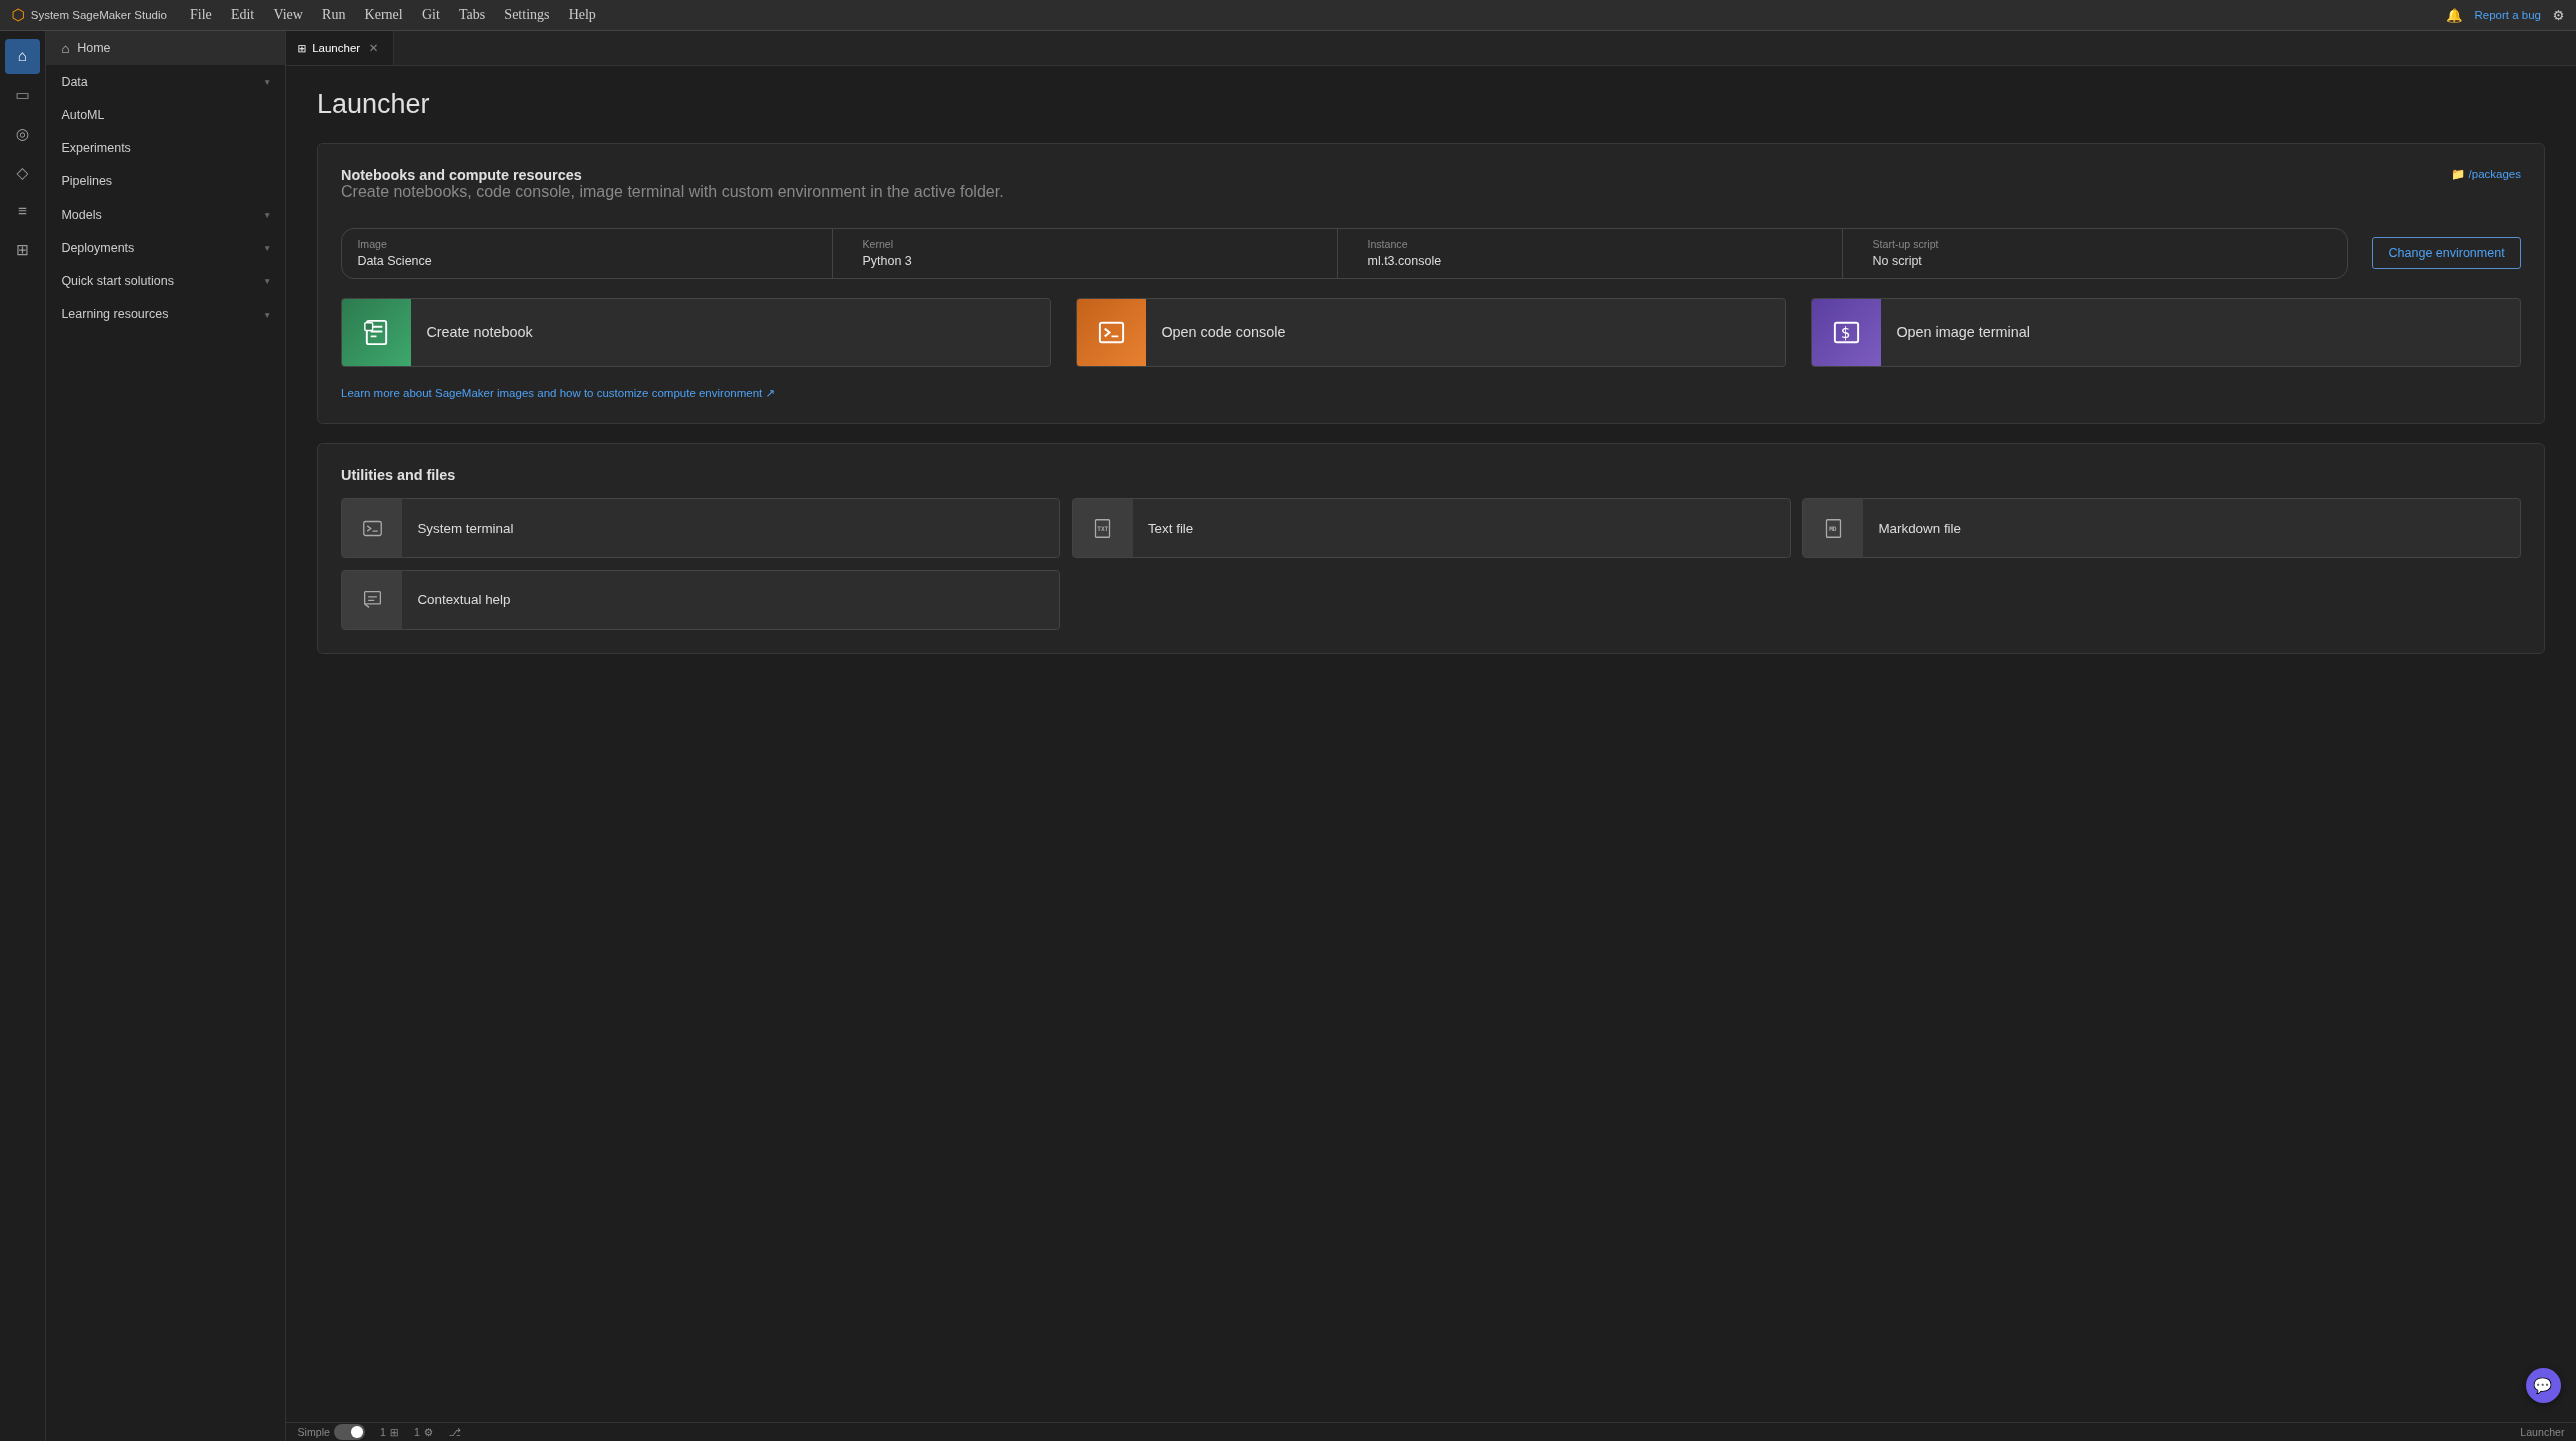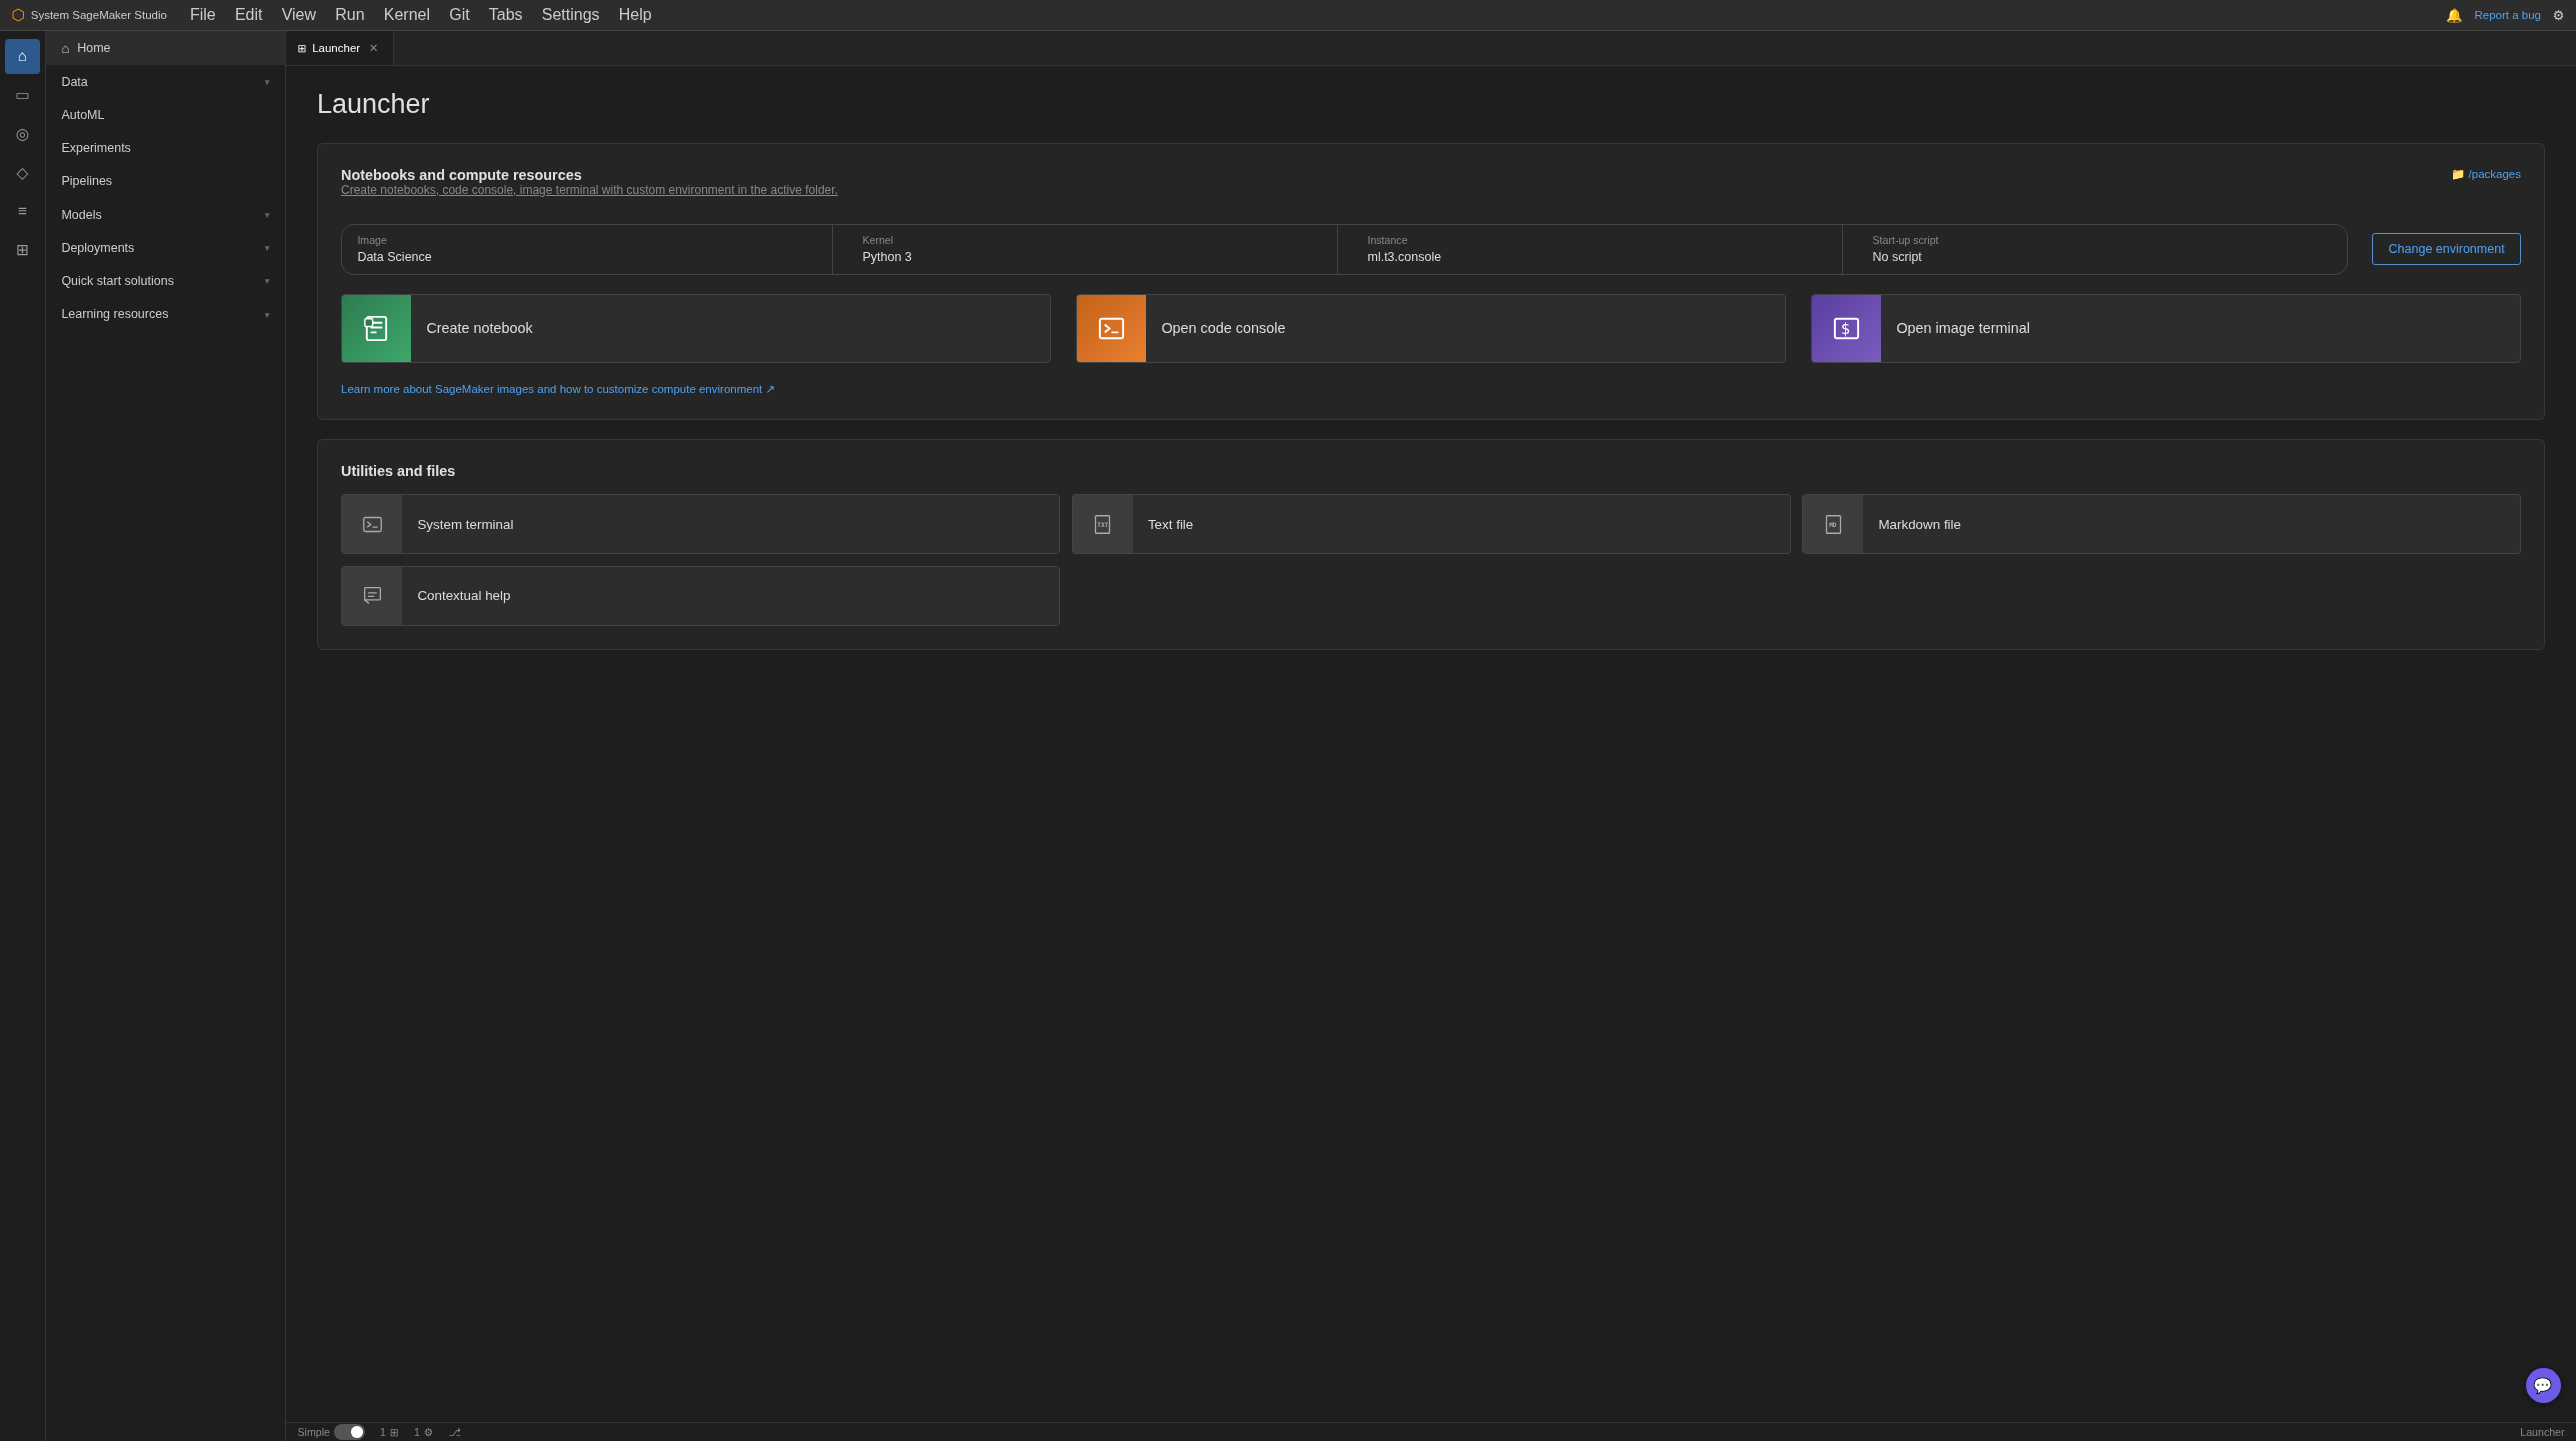--- a/index.html
+++ b/index.html
@@ -27,25 +27,26 @@
       font-size: 11.5px;
       color: #ccc;
       margin-right: 15.4px;
     }
     .menubar-items {
       display: flex;
       gap: 3.8px;
       flex: 1;
     }
     .menubar-item {
-      font-size: 16px;
+      font-size: 14px;
       color: #ccc;
       padding: 1.9px 7.7px;
       cursor: pointer;
       border-radius: 2.9px;
+      font-family: Liberation Serif, serif;
     }
     .menubar-right {
       display: flex;
       align-items: center;
       gap: 11.5px;
     }
     .notification-icon {
       font-size: 13.4px;
       cursor: pointer;
       color: #ccc;
@@ -206,24 +207,23 @@
       align-items: flex-start;
       justify-content: space-between;
       margin-bottom: 7.7px;
     }
     .section-title {
       font-size: 14.4px;
       font-weight: 600;
       color: #e0e0e0;
     }
     .section-subtitle {
-      font-size: 12px;
+      font-size: 16px;
       color: #888;
       margin-bottom: 19px;
-      text-decoration: underline;
     }
     .packages-link {
       font-size: 11.5px;
       color: #4ea1f3;
       cursor: pointer;
       display: flex;
       align-items: center;
       gap: 3.8px;
     }
 

